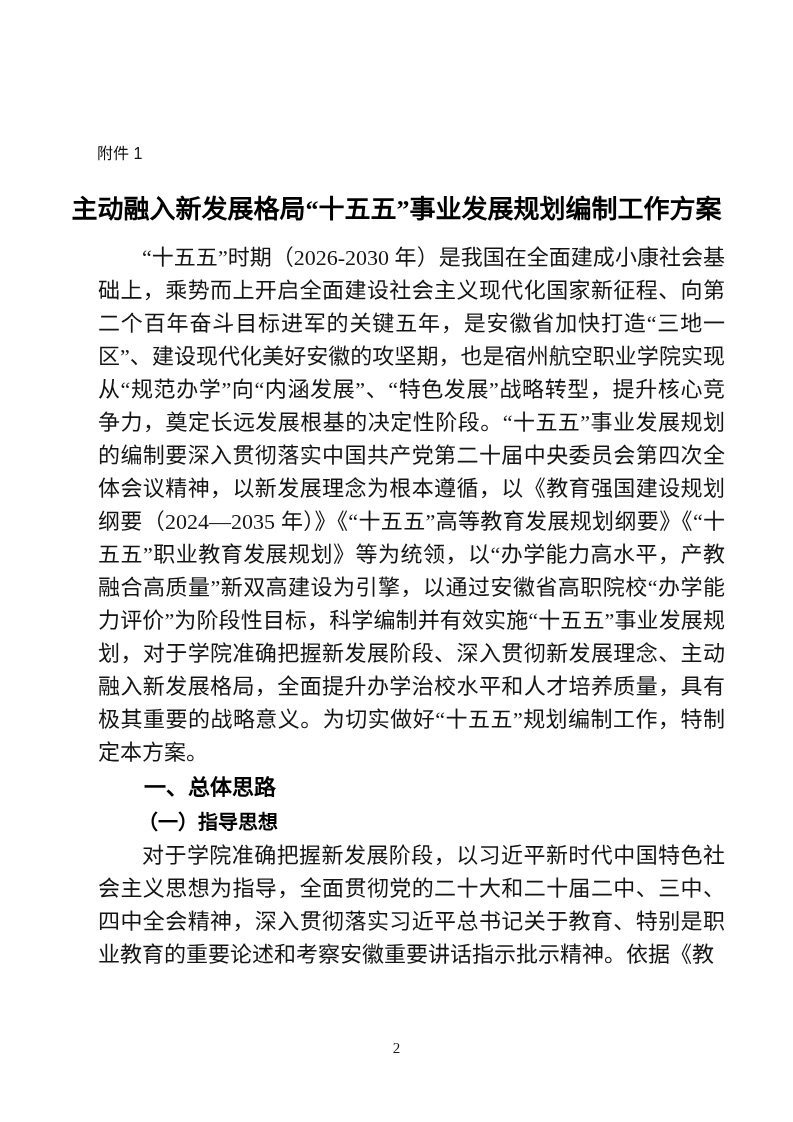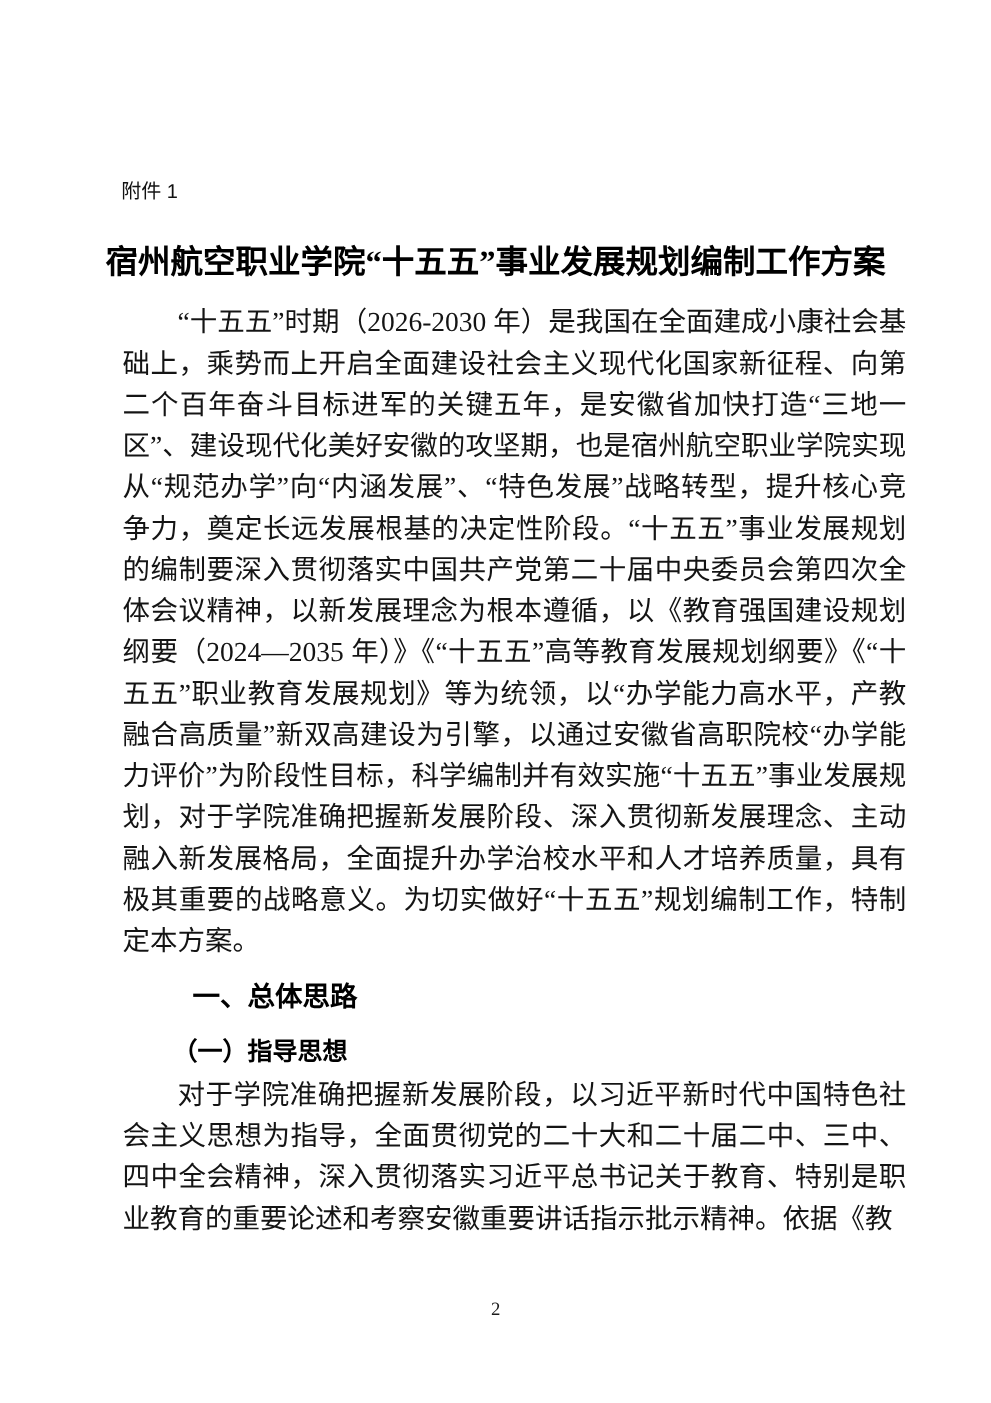--- a/index.html
+++ b/index.html
@@ -47,21 +47,21 @@
     font-size: 22px;
     line-height: 33px;
     text-align: justify;
     color: #141414;
   }
   .content p {
     margin: 0;
     text-indent: 2em;
   }
   .heading-level1 {
-    margin: 12px;
+    margin: 2px;
     text-indent: 2em;
     font-family: "Liberation Sans", sans-serif;
     font-size: 22px;
     font-weight: bold;
     line-height: 33px;
     text-align: left;
     color: #000000;
   }
   .heading-level2 {
     margin: 0;
@@ -84,21 +84,21 @@
     color: #1a1a1a;
   }
 </style>
 </head>
 <body>
 
 <div class="page">
 
   <div class="attachment-label">附件 1</div>
 
-  <h1 class="doc-title">宿州航空职业学院“十五五”事业发展规划编制工作方案</h1>
+  <h1 class="doc-title">主动融入新发展格局“十五五”事业发展规划编制工作方案</h1>
 
   <div class="content">
 
     <p>“十五五”时期（2026-2030 年）是我国在全面建成小康社会基础上，乘势而上开启全面建设社会主义现代化国家新征程、向第二个百年奋斗目标进军的关键五年，是安徽省加快打造“三地一区”、建设现代化美好安徽的攻坚期，也是宿州航空职业学院实现从“规范办学”向“内涵发展”、“特色发展”战略转型，提升核心竞争力，奠定长远发展根基的决定性阶段。“十五五”事业发展规划的编制要深入贯彻落实中国共产党第二十届中央委员会第四次全体会议精神，以新发展理念为根本遵循，以《教育强国建设规划纲要（2024—2035 年）》《“十五五”高等教育发展规划纲要》《“十五五”职业教育发展规划》等为统领，以“办学能力高水平，产教融合高质量”新双高建设为引擎，以通过安徽省高职院校“办学能力评价”为阶段性目标，科学编制并有效实施“十五五”事业发展规划，对于学院准确把握新发展阶段、深入贯彻新发展理念、主动融入新发展格局，全面提升办学治校水平和人才培养质量，具有极其重要的战略意义。为切实做好“十五五”规划编制工作，特制定本方案。</p>
 
     <h2 class="heading-level1">一、总体思路</h2>
 
     <h3 class="heading-level2">（一）指导思想</h3>
 
     <p>对于学院准确把握新发展阶段，以习近平新时代中国特色社会主义思想为指导，全面贯彻党的二十大和二十届二中、三中、四中全会精神，深入贯彻落实习近平总书记关于教育、特别是职业教育的重要论述和考察安徽重要讲话指示批示精神。依据《教</p>

